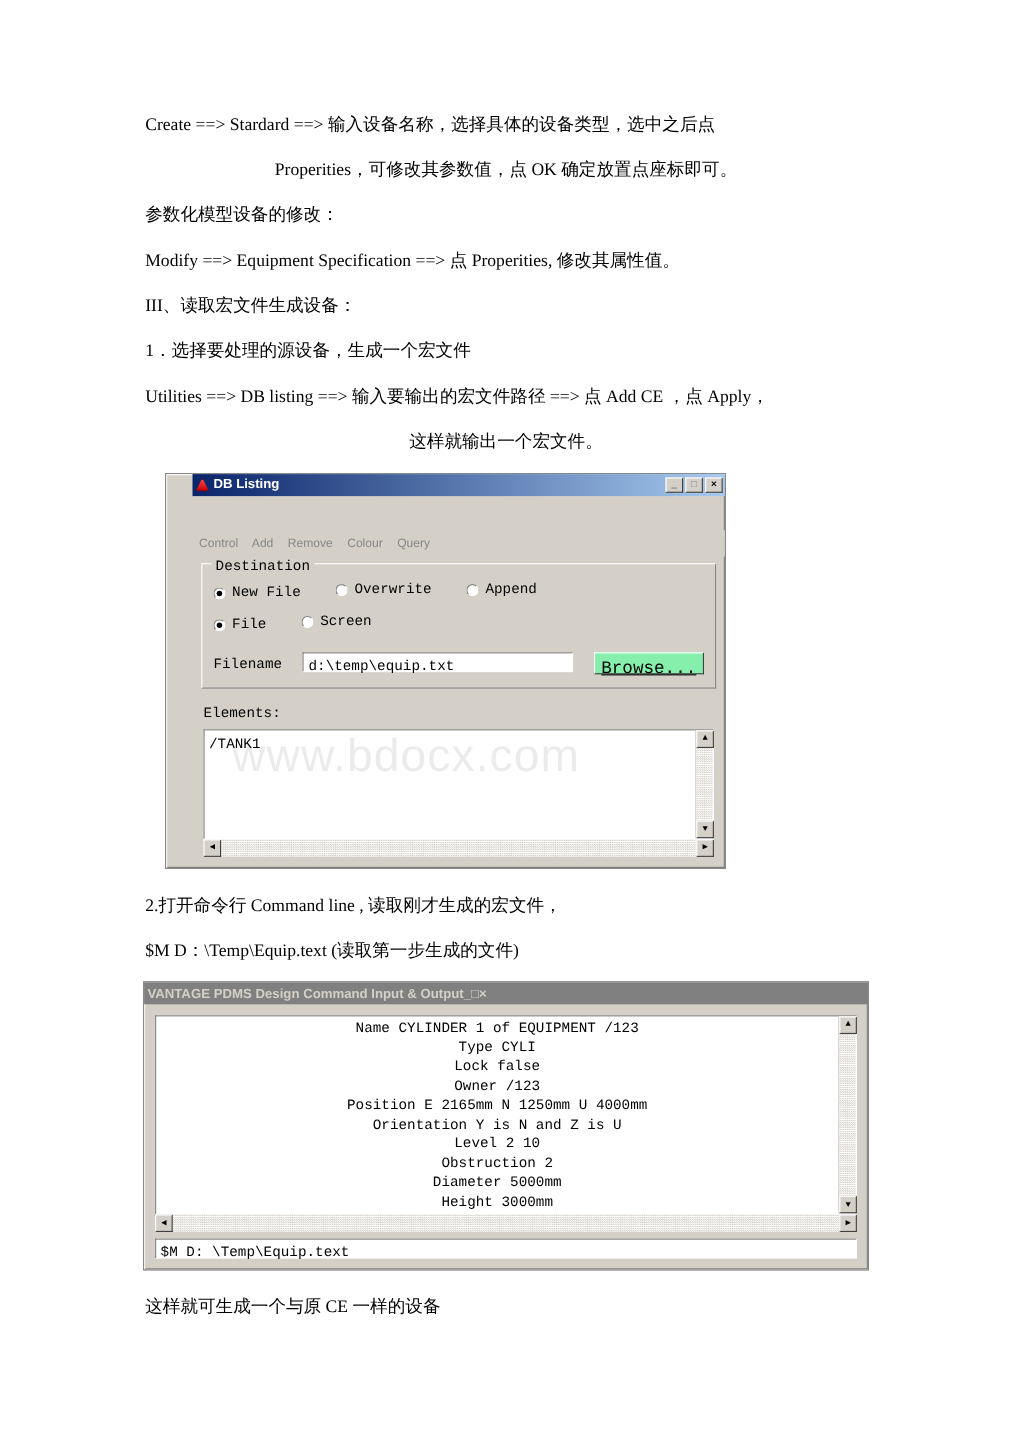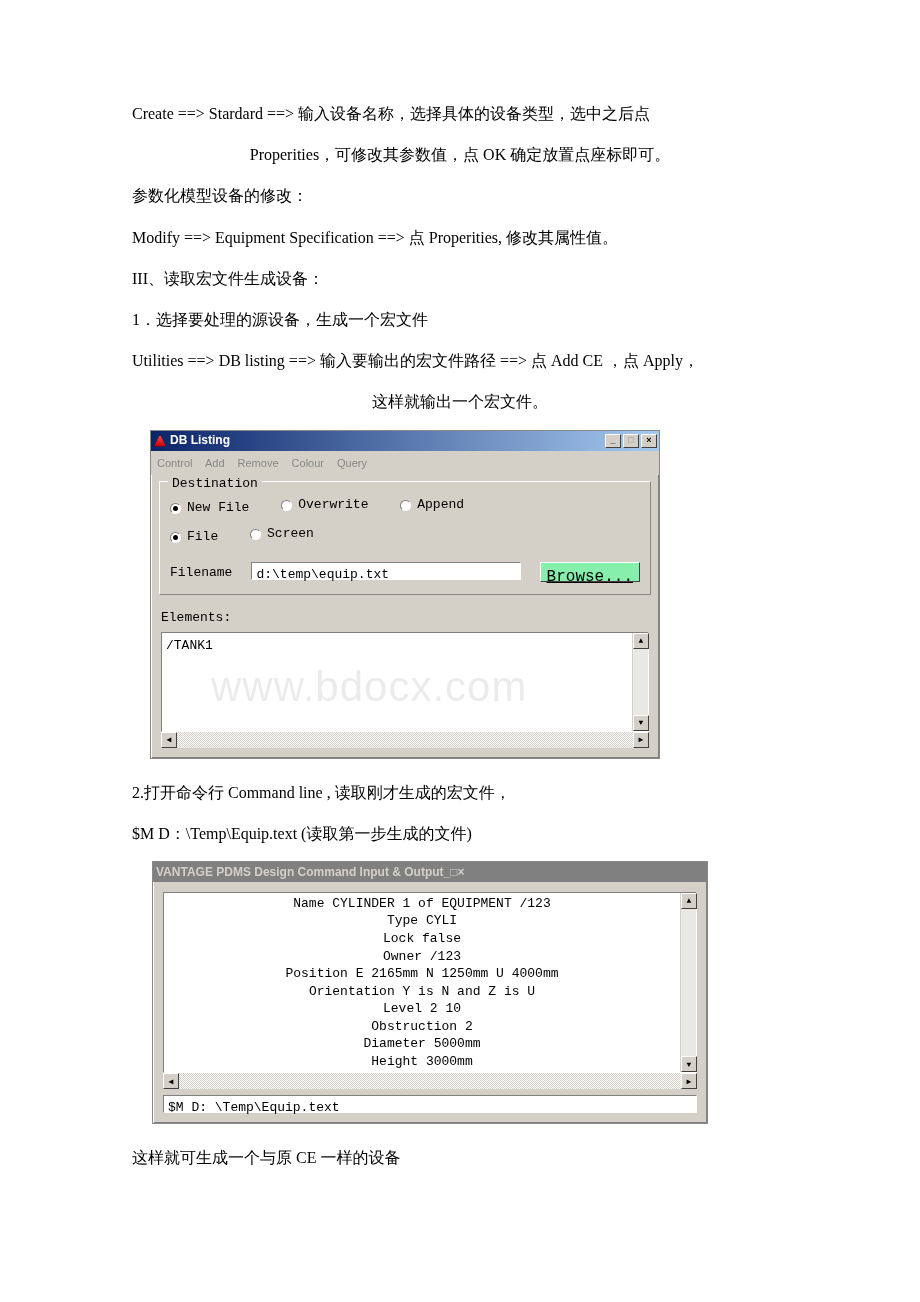--- a/index.html
+++ b/index.html
@@ -61,20 +61,21 @@
       font-weight: bold;
       line-height: 1;
     }
     .winbtn.disabled { color: #888; }
     .menubar {
       font-family: "Tahoma", sans-serif;
       font-size: 11px;
       color: #888;
       padding: 3px 6px;
       background: #d4d0c8;
+      margin-top: 31px;
     }
     .menubar span { margin-right: 10px; }
     .fieldset {
       border: 1px solid #888;
       border-top-color: #fff;
       border-left-color: #fff;
       margin: 6px 8px 10px 8px;
       padding: 8px 10px 10px 10px;
       position: relative;
     }
@@ -185,22 +186,22 @@
     .watermark {
       position: absolute;
       color: rgba(0,0,0,0.08);
       font-size: 42px;
       font-family: Arial, sans-serif;
       font-weight: normal;
       letter-spacing: 1px;
       pointer-events: none;
       white-space: nowrap;
     }
-    .dialog1 { width: 510px; position: relative; }
-    .dialog2 { width: 556px; position: relative; margin-left: 52px; }
+    .dialog1 { width: 510px; position: relative; padding-left: 24px; }
+    .dialog2 { width: 660px; position: relative; margin-left: 30px; }
     .titlebar2 {
       background: #808080;
       color: #d4d0c8;
       font-family: "Tahoma", sans-serif;
       font-weight: bold;
       font-size: 12px;
       height: 20px;
       display: flex;
       align-items: center;
       padding: 0 2px 0 3px;

